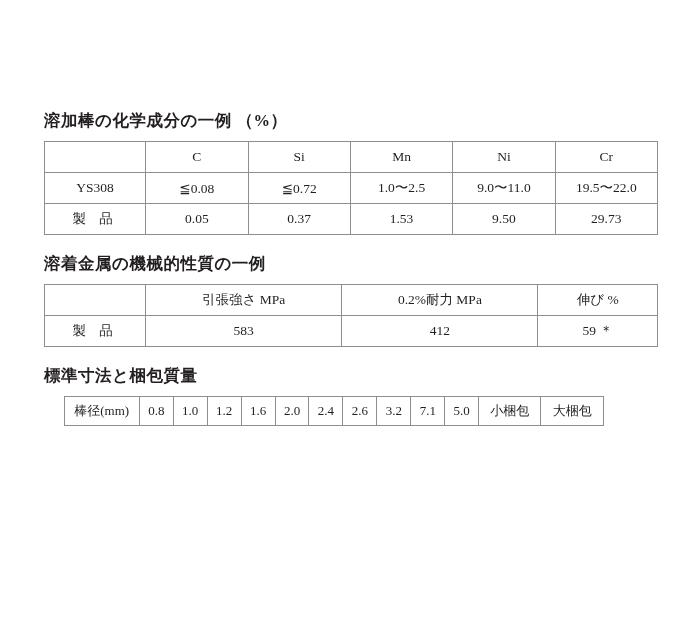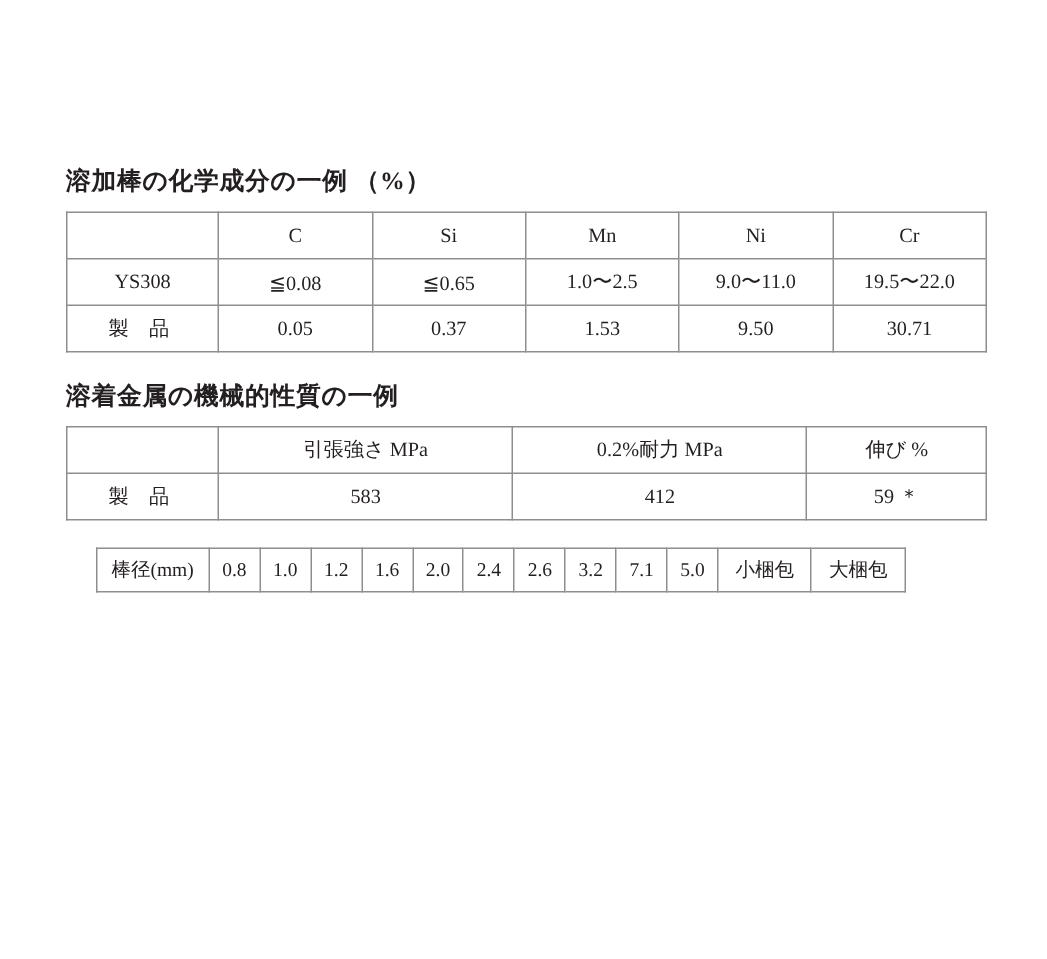--- a/index.html
+++ b/index.html
@@ -104,32 +104,32 @@
           <td class="blank-cell"></td>
           <td>C</td>
           <td>Si</td>
           <td>Mn</td>
           <td>Ni</td>
           <td>Cr</td>
         </tr>
         <tr>
           <td>YS308</td>
           <td>≦0.08</td>
-          <td>≦0.65</td>
+          <td>≦0.72</td>
           <td>1.0〜2.5</td>
           <td>9.0〜11.0</td>
           <td>19.5〜22.0</td>
         </tr>
         <tr>
           <td class="label-spread">製 品</td>
           <td>0.05</td>
           <td>0.37</td>
           <td>1.53</td>
           <td>9.50</td>
-          <td>30.71</td>
+          <td>29.73</td>
         </tr>
       </tbody>
     </table>
   </div>
 
   <div class="section">
     <h2 class="section-title">溶着金属の機械的性質の一例</h2>
     <table class="doc" id="table-mechanical">
       <colgroup>
         <col class="c0">
@@ -148,20 +148,21 @@
           <td class="label-spread">製 品</td>
           <td>583</td>
           <td>412</td>
           <td>59 ＊</td>
         </tr>
       </tbody>
     </table>
   </div>
 
   <div class="section">
+    <h2 class="section-title">標準寸法と梱包質量</h2>
     <table class="doc" id="table-size">
       <colgroup>
         <col class="head">
         <col class="dia">
           <col class="dia">
           <col class="dia">
           <col class="dia">
           <col class="dia">
         <col class="dia">
           <col class="dia">

